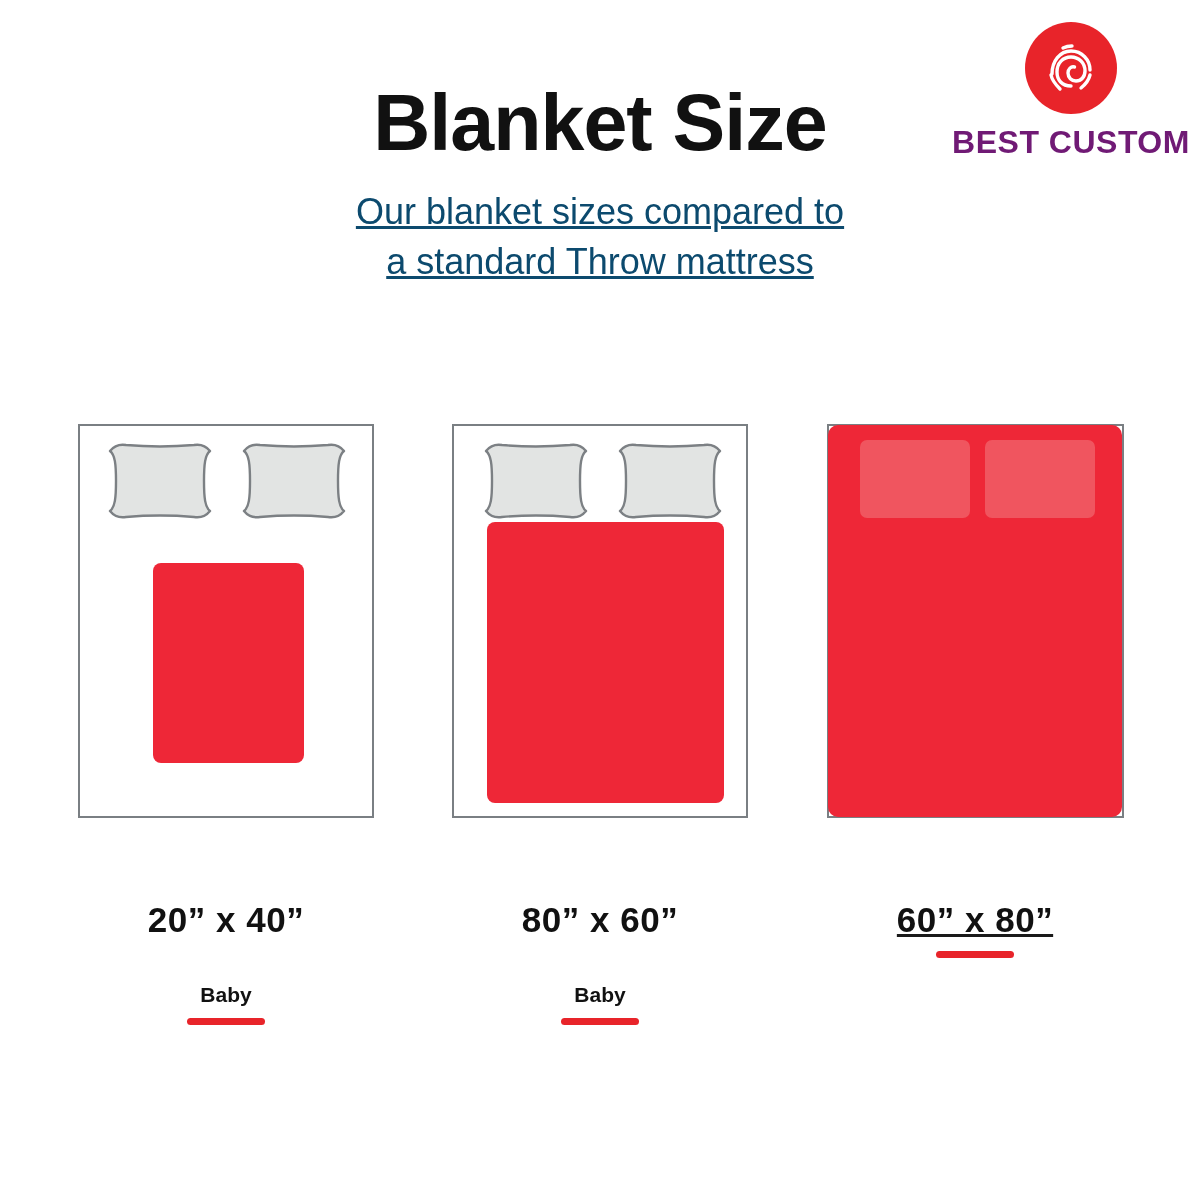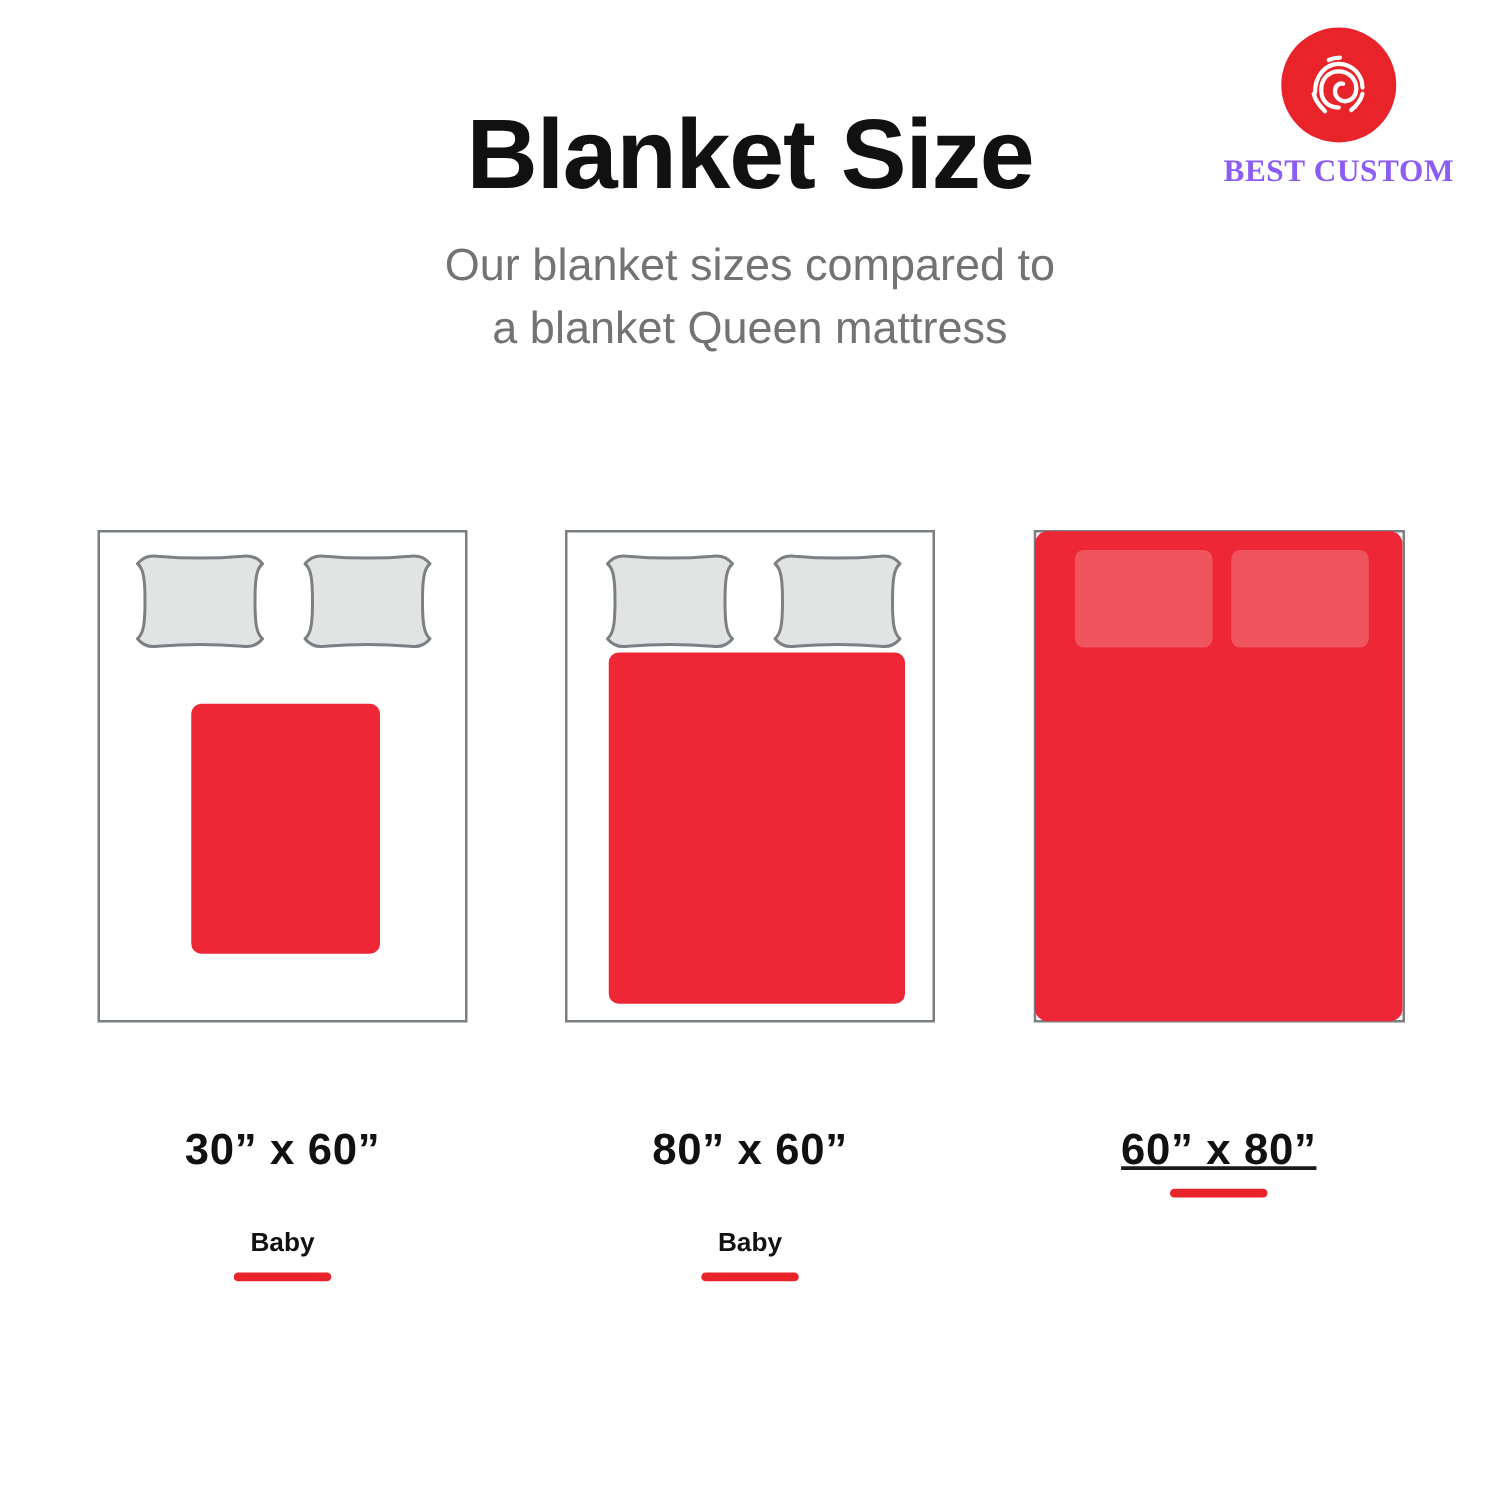--- a/index.html
+++ b/index.html
@@ -31,25 +31,25 @@
     height: 92px;
     border-radius: 50%;
     background: #e8242a;
     display: flex;
     align-items: center;
     justify-content: center;
   }
   .brand-mark svg { display: block; }
   .brand-name {
     margin-top: 10px;
-    font-size: 25px;
+    font-size: 32px;
     font-weight: bold;
     letter-spacing: 0.5px;
-    color: #8b5cf6;
-    font-family: Liberation Serif, serif;
+    color: #701a75;
+    font-family: Liberation Sans, sans-serif;
     white-space: nowrap;
   }
 
   
   .heading {
     position: absolute;
     top: 82px;
     left: 0;
     width: 1200px;
     text-align: center;
@@ -60,21 +60,22 @@
     letter-spacing: -1px;
     line-height: 1.05;
     color: #111111;
     margin: 0;
   }
   .subtitle {
     margin: 22px 0 0 0;
     font-size: 36px;
     font-weight: 300;
     line-height: 1.38;
-    color: #737373;
+    color: #0c4a6e;
+    text-decoration: underline;
   }
   .subtitle span { display: block; }
 
   
   .beds {
     position: absolute;
     top: 424px;
     left: 0;
     width: 1200px;
     height: 400px;
@@ -163,21 +164,21 @@
       </g>
     </svg>
   </div>
   <div class="brand-name">BEST CUSTOM</div>
 </div>
 
 <div class="heading">
   <h1 class="title">Blanket Size</h1>
   <p class="subtitle">
     <span>Our blanket sizes compared to</span>
-    <span>a blanket Queen mattress</span>
+    <span>a standard Throw mattress</span>
   </p>
 </div>
 
 <div class="beds">
 
   <div class="bed-cell" style="left:78px; width:296px;">
     <div class="bed-frame"></div>
     <div class="pillow" style="left:26px; top:18px; width:112px; height:78px;">
       <svg viewBox="0 0 112 78" preserveAspectRatio="none">
         <path d="M6 9 C10 4 16 2 22 3 C45 5 67 5 90 3 C96 2 102 4 106 9
@@ -223,21 +224,21 @@
     <div class="blanket full" style="left:1px; top:1px; width:294px; height:392px;"></div>
     <div class="pillow-overlay" style="left:33px; top:16px; width:110px; height:78px;"></div>
     <div class="pillow-overlay" style="left:158px; top:16px; width:110px; height:78px;"></div>
   </div>
 
 </div>
 
 <div class="captions">
 
   <div class="caption" style="left:76px; width:300px;">
-    <div class="caption-dims">30” x 60”</div>
+    <div class="caption-dims">20” x 40”</div>
     <div class="caption-name">Baby</div>
     <div class="caption-rule"></div>
   </div>
 
   <div class="caption" style="left:450px; width:300px;">
     <div class="caption-dims">80” x 60”</div>
     <div class="caption-name">Baby</div>
     <div class="caption-rule"></div>
   </div>
 

